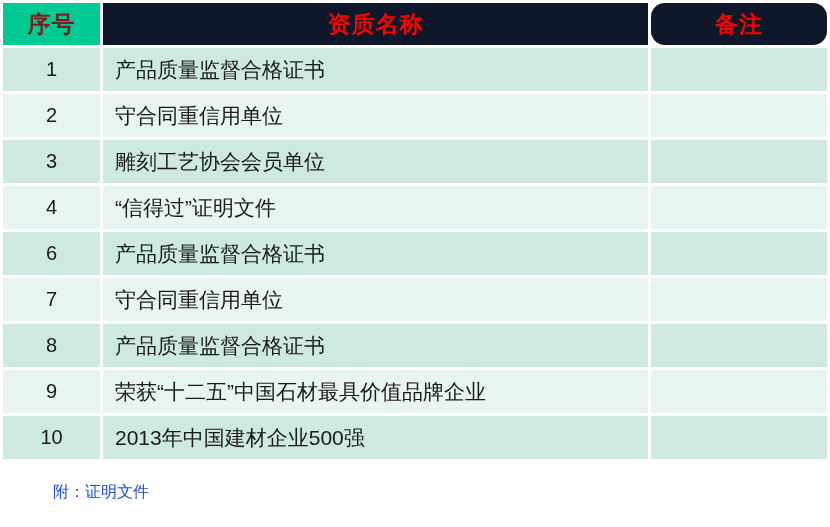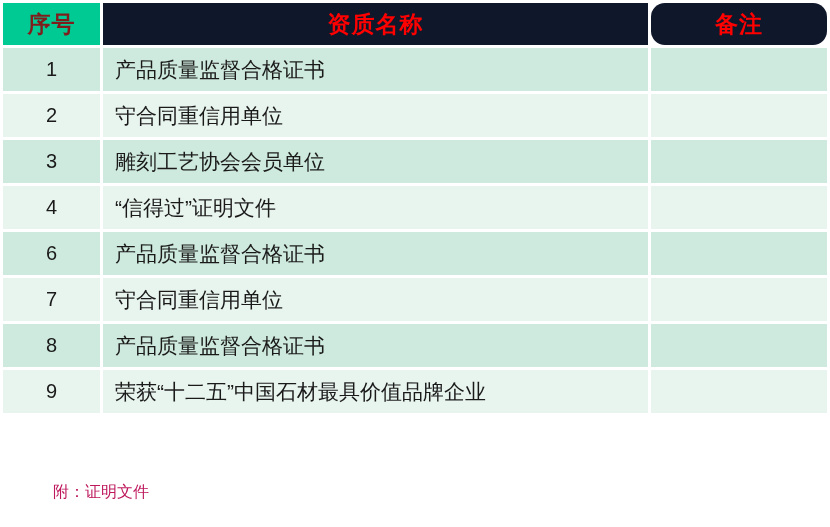--- a/index.html
+++ b/index.html
@@ -47,21 +47,21 @@
   }
   td.num-cell  { text-align: center; font-size: 20px; }
   td.name-cell { text-align: left; padding-left: 12px; }
   td.note-cell { }
 
   .footer-note {
     position: absolute;
     left: 53px;
     top: 482px;
     font-size: 16px;
-    color: #be185d;
+    color: #1d4ed8;
   }
 </style>
 </head>
 <body>
 
 <div class="page">
 
   <table class="qual-table">
     <colgroup>
       <col class="c-no">
@@ -109,18 +109,23 @@
         <tr style="background: rgb(206, 233, 221);">
       <td class="body-cell num-cell">8</td>
       <td class="body-cell name-cell">产品质量监督合格证书</td>
       <td class="body-cell note-cell"></td>
     </tr>
         <tr style="background: rgb(232, 244, 238);">
       <td class="body-cell num-cell">9</td>
       <td class="body-cell name-cell">荣获“十二五”中国石材最具价值品牌企业</td>
       <td class="body-cell note-cell"></td>
     </tr>
+        <tr style="background: rgb(206, 233, 221);">
+      <td class="body-cell num-cell">10</td>
+      <td class="body-cell name-cell">2013年中国建材企业500强</td>
+      <td class="body-cell note-cell"></td>
+    </tr>
       </tbody>
   </table>
 
   <div class="footer-note">附：证明文件</div>
 
 </div>
 
 </body></html>

